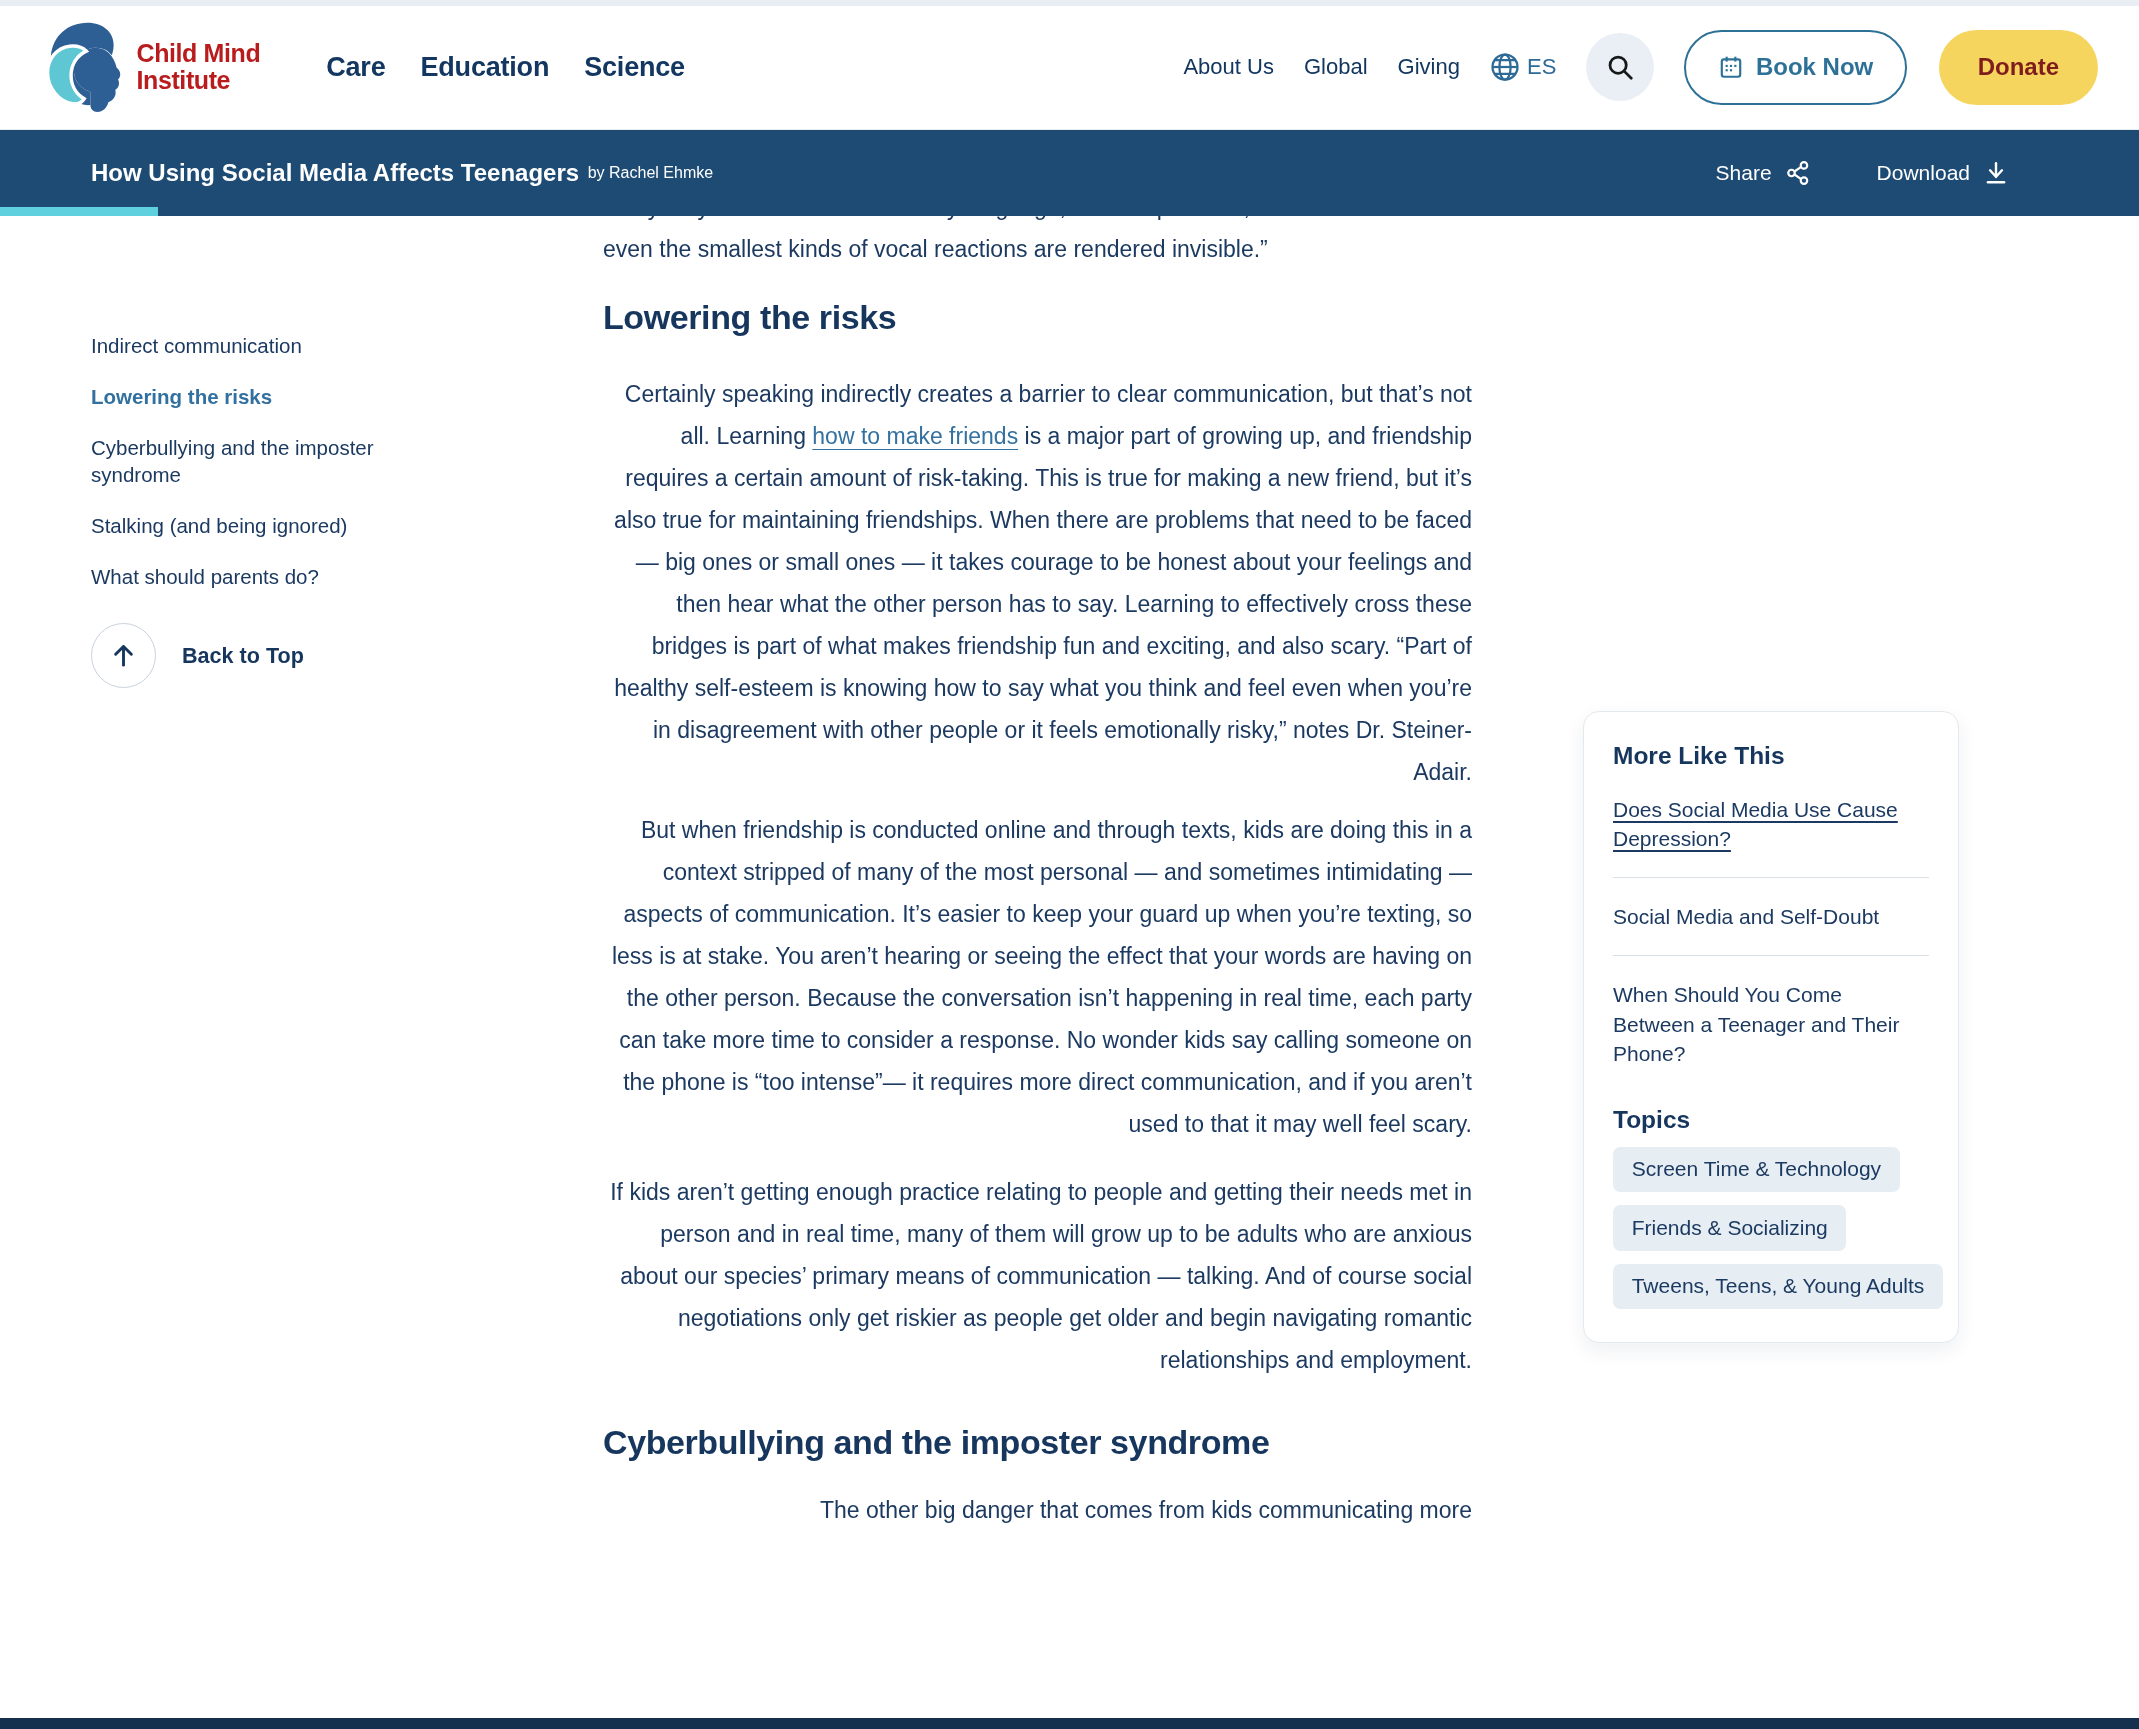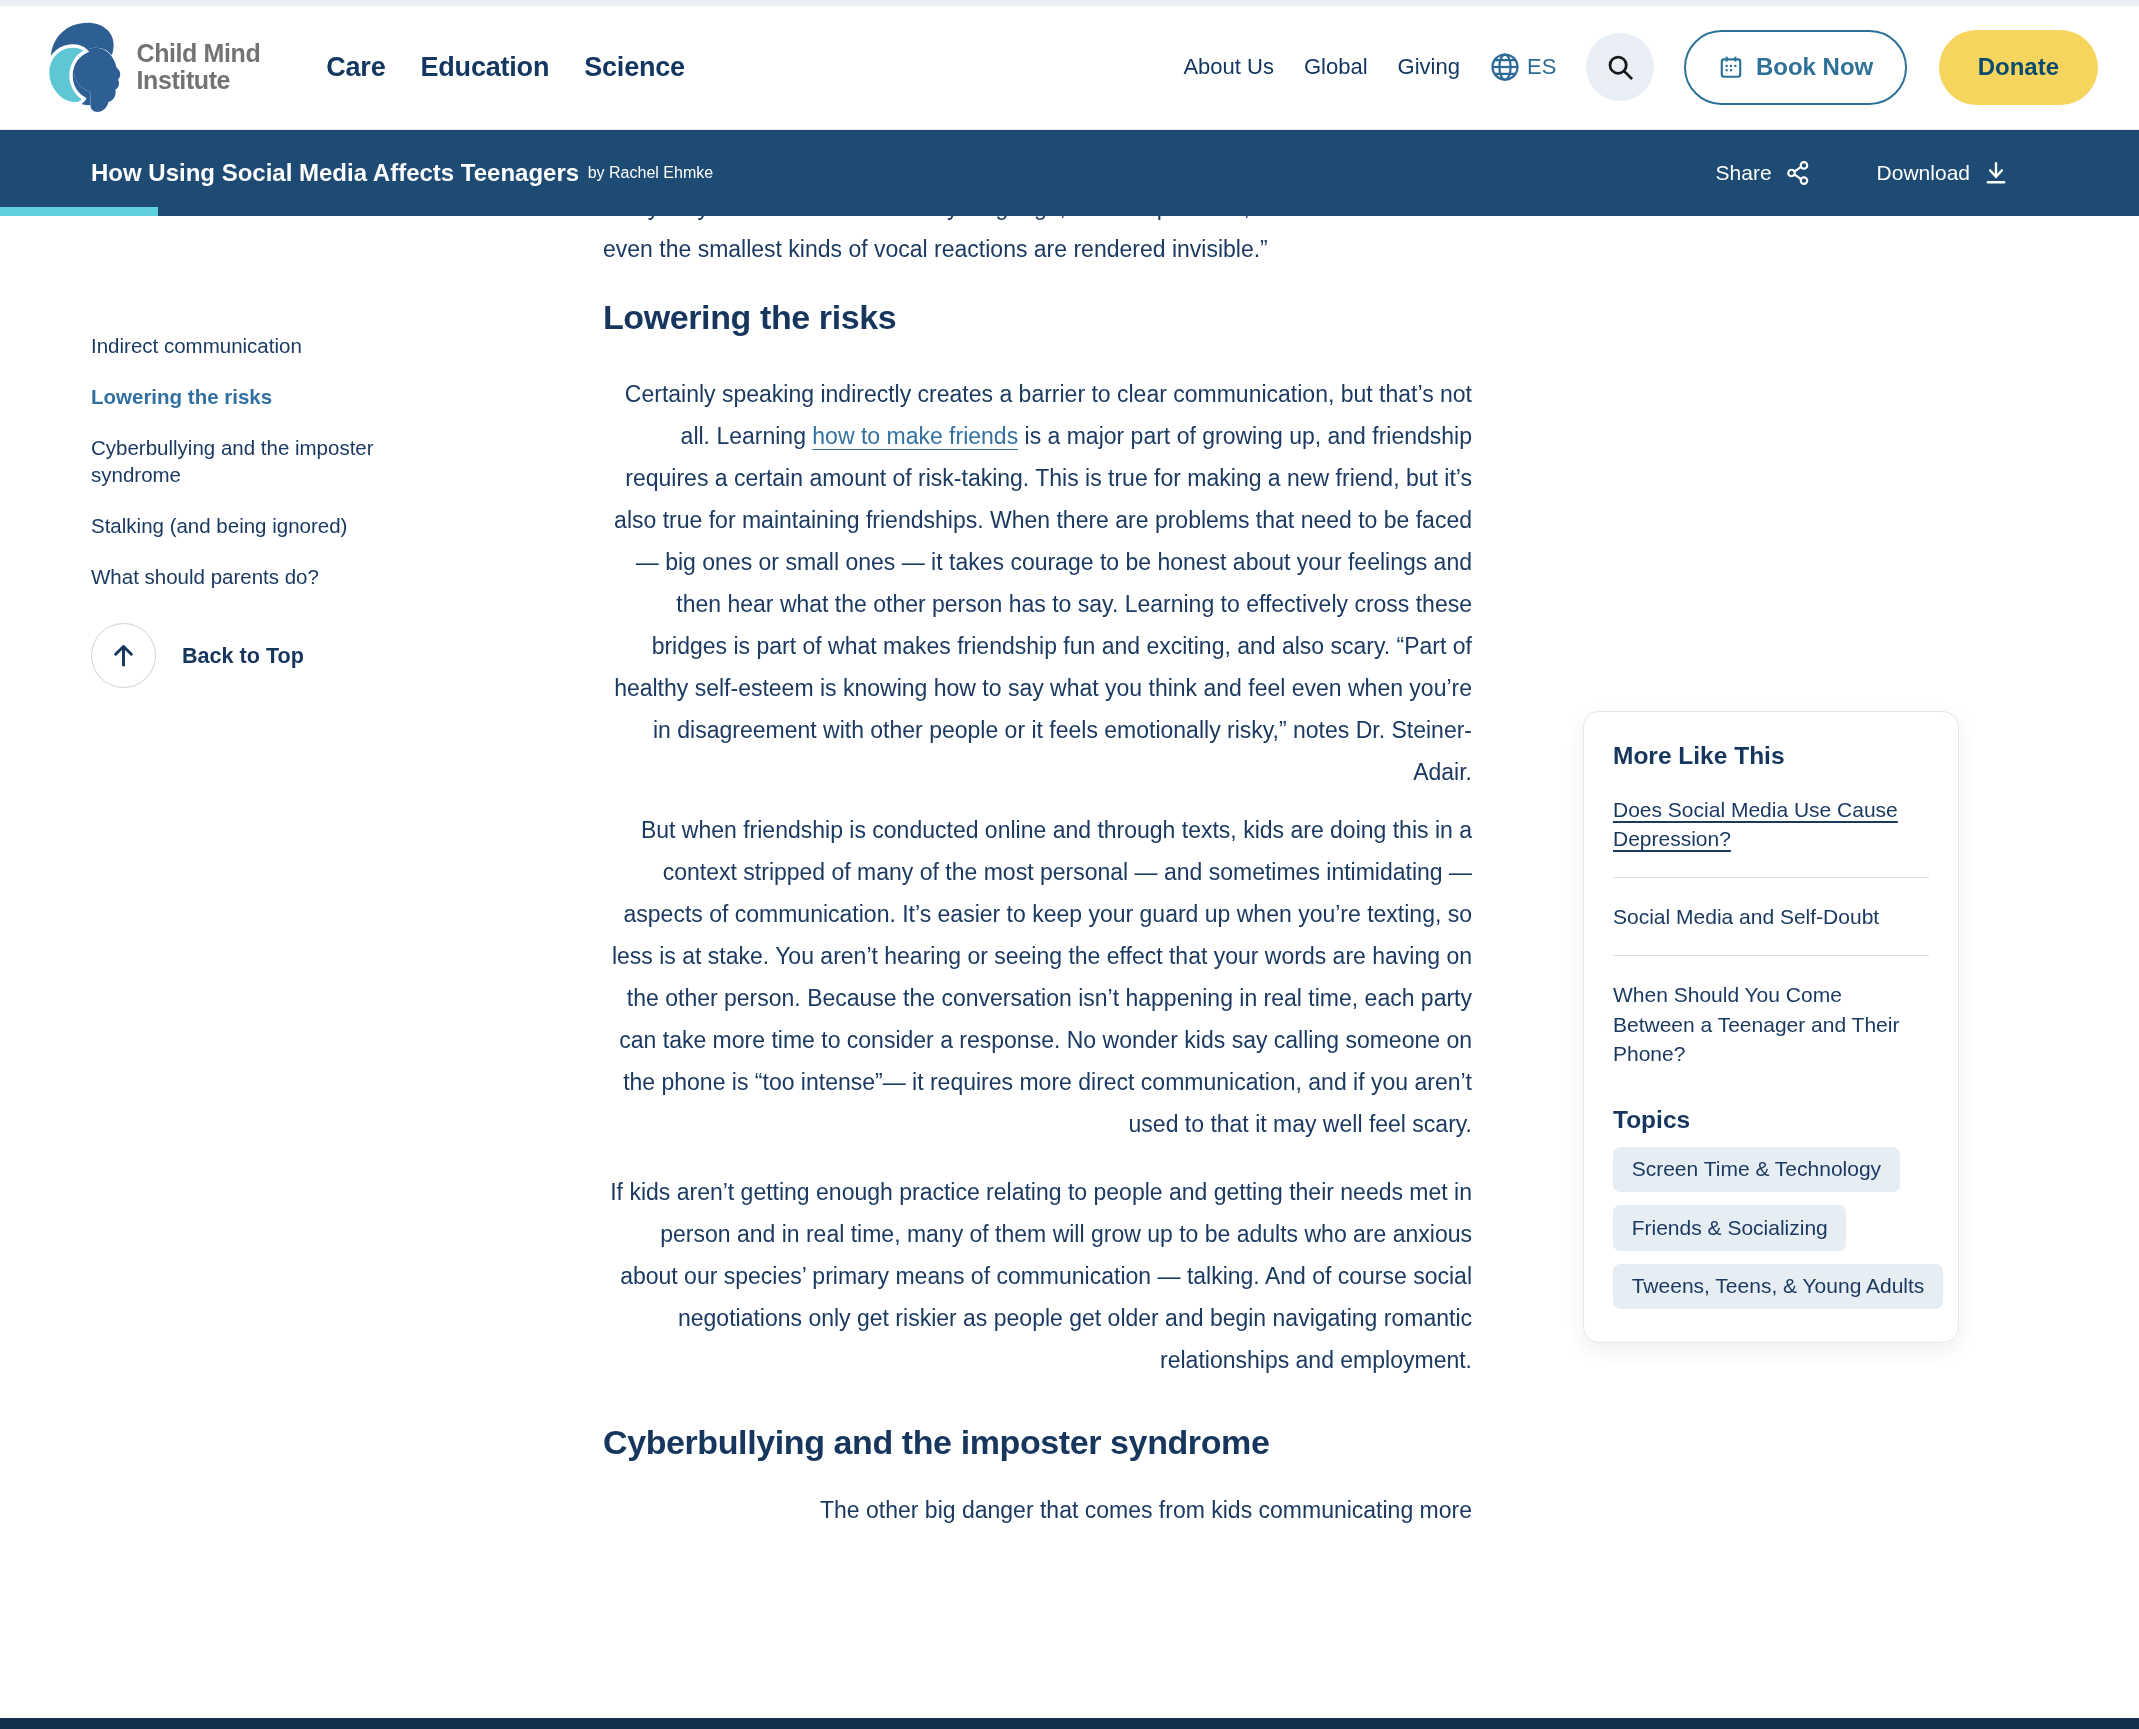--- a/index.html
+++ b/index.html
@@ -12,39 +12,39 @@
   
   .top-strip { position:absolute; top:0; left:0; right:0; height:5.8px; background:#e9eef4; z-index:40; }
 
   
   .header {
     position:absolute; top:5.8px; left:0; right:0; height:124px; background:#fff;
     display:flex; align-items:center; padding:0 42px; border-bottom:1.4px solid #e8ecef; z-index:30;
   }
   .logo { display:flex; align-items:center; cursor:pointer; }
   .logo-mark { width:83px; height:94px; }
-  .logo-word { margin-left:11.5px; font-size:25px; font-weight:700; color:#737373; line-height:1.08; letter-spacing:-0.4px; }
+  .logo-word { margin-left:11.5px; font-size:25px; font-weight:700; color:#b91c1c; line-height:1.08; letter-spacing:-0.4px; }
   .nav-primary { display:flex; gap:35px; margin-left:66px; }
   .nav-primary .nav-item { font-size:27px; font-weight:700; color:#133760; letter-spacing:-0.2px; cursor:pointer; }
   .header-right { margin-left:auto; display:flex; align-items:center; gap:30px; }
   .nav-secondary { display:flex; gap:30px;justify-content:center; }
   .nav-secondary .nav-item { font-size:22px; color:#133760; cursor:pointer; }
   .lang { display:flex; align-items:center; gap:7.2px; color:#2d6a96; font-size:22px; cursor:pointer; }
   .search-btn {
     width:68px; height:68px; border-radius:50%; background:#e9eff5; border:none;
     display:flex; align-items:center; justify-content:center; cursor:pointer;
   }
   .btn-book {
     height:75px; padding:0 32px; background:#fff; border:2.5px solid #2e7197; border-radius:43px;
     display:flex; align-items:center; gap:11.5px; color:#2e7197; font-weight:700; font-size:24px; cursor:pointer;
     font-family:"Liberation Sans", sans-serif;
   }
   .btn-donate {
     height:75px; padding:0 39px; background:#f6d55f; border:none; border-radius:43px;
-    display:flex; align-items:center; color:#0c4a6e; font-weight:700; font-size:24px; cursor:pointer; margin-left:1.4px;
+    display:flex; align-items:center; color:#7f1d1d; font-weight:700; font-size:24px; cursor:pointer; margin-left:1.4px;
     font-family:"Liberation Sans", sans-serif;
   }
 
   
   .article-bar {
     position:absolute; top:130px; left:0; right:0; height:86px; background:#1e4b73; z-index:20;
     display:flex; align-items:center; padding:0 131px 0 91px; color:#fff;
   }
   .article-bar .bar-title { font-size:24px; font-weight:700; white-space:nowrap; }
   .article-bar .bar-byline { font-size:16px; font-weight:400; margin-left:8.6px; white-space:nowrap; }

